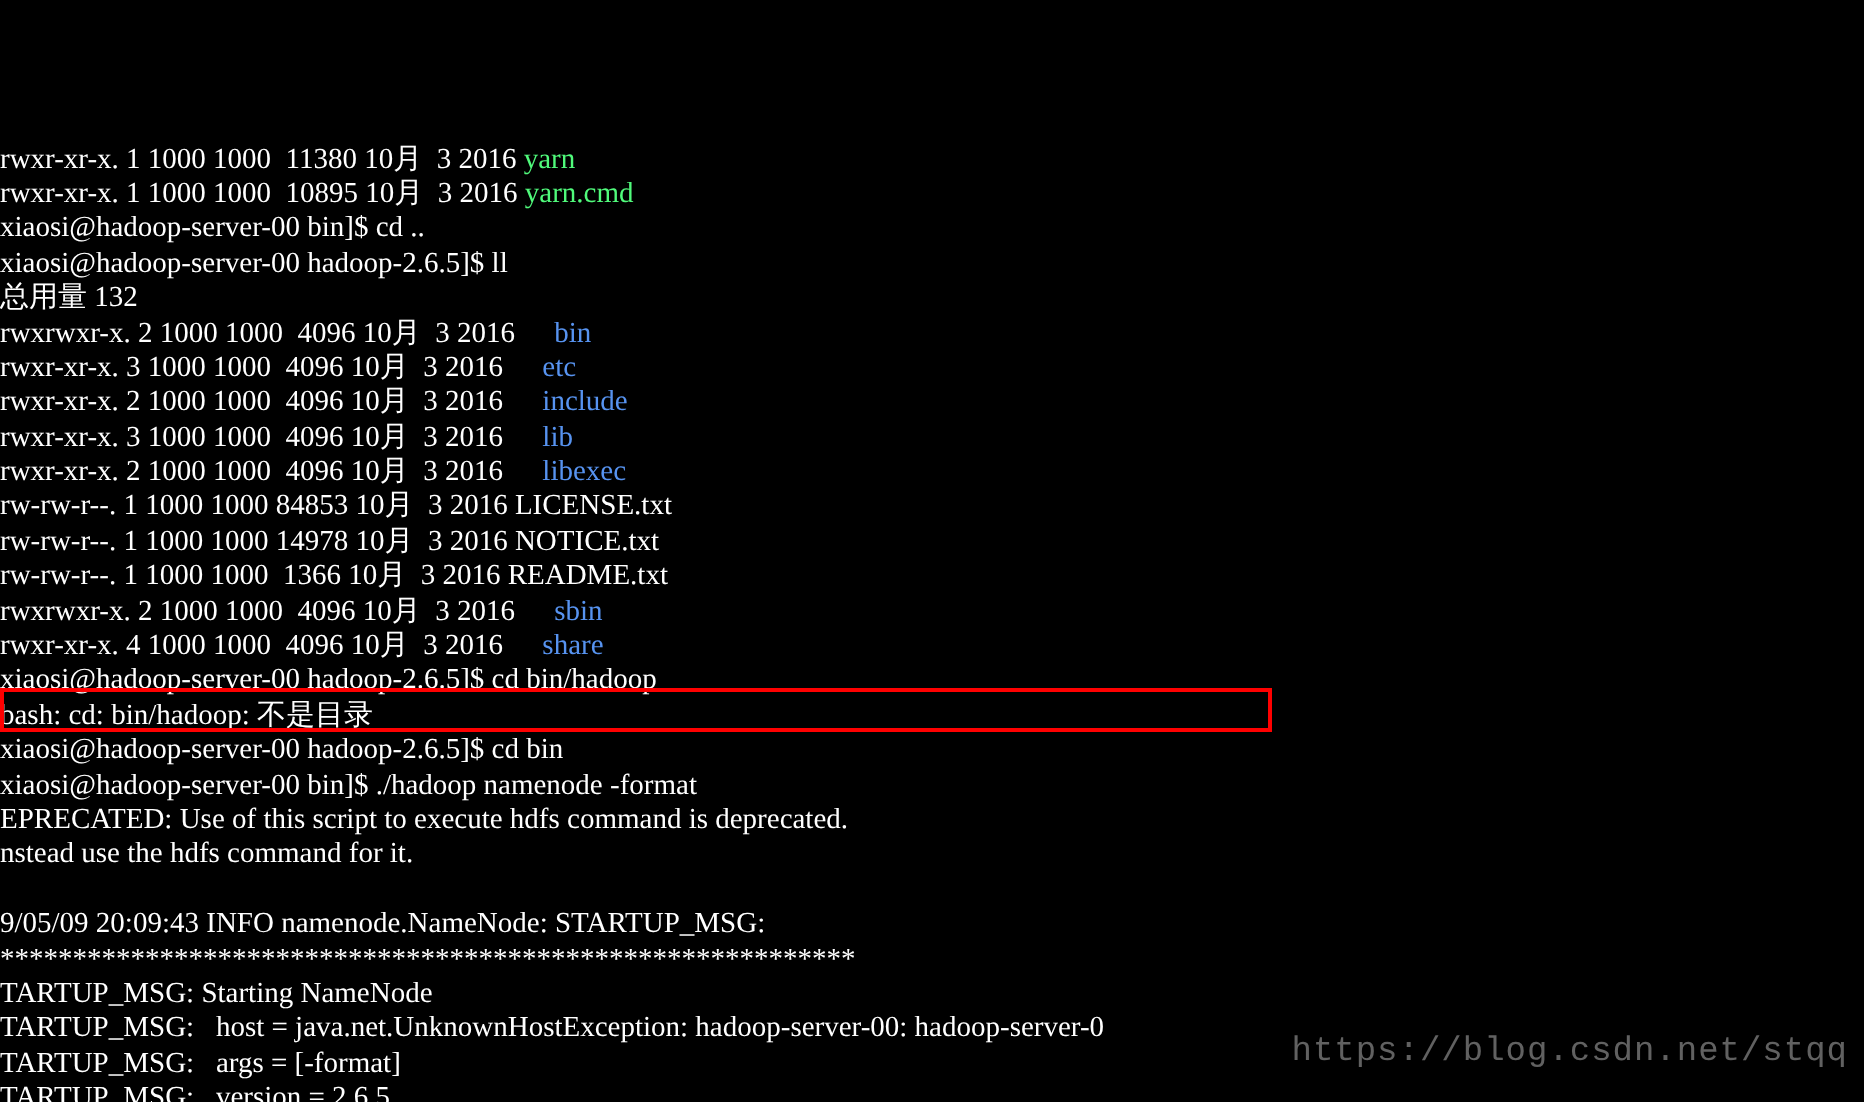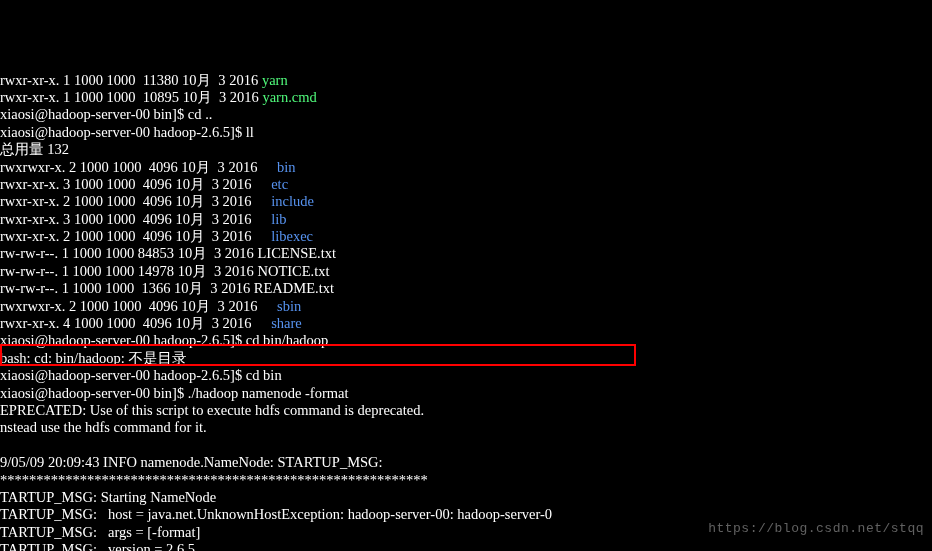--- a/index.html
+++ b/index.html
@@ -25,21 +25,21 @@
       top: 344px;
       width: 636px;
       height: 22px;
       pointer-events: none;
     }
     .watermark {
       position: absolute;
       right: 8px;
       bottom: 14px;
       color: #8a8a8a;
-      font-size: 13px;
+      font-size: 17px;
       opacity: 0.7;
       letter-spacing: 0.5px;
     }
   </style>
 </head>
 <body>
 
 
 
 <div id="terminal"><div class="line"><span>rwxr-xr-x. 1 1000 1000  11380 10月  3 2016 </span><span class="green">yarn</span></div><div class="line"><span>rwxr-xr-x. 1 1000 1000  10895 10月  3 2016 </span><span class="green">yarn.cmd</span></div><div class="line"><span>xiaosi@hadoop-server-00 bin]$ cd ..</span></div><div class="line"><span>xiaosi@hadoop-server-00 hadoop-2.6.5]$ ll</span></div><div class="line"><span>总用量 132</span></div><div class="line"><span>rwxrwxr-x. 2 1000 1000  4096 10月  3 2016 </span><span class="blue">bin</span></div><div class="line"><span>rwxr-xr-x. 3 1000 1000  4096 10月  3 2016 </span><span class="blue">etc</span></div><div class="line"><span>rwxr-xr-x. 2 1000 1000  4096 10月  3 2016 </span><span class="blue">include</span></div><div class="line"><span>rwxr-xr-x. 3 1000 1000  4096 10月  3 2016 </span><span class="blue">lib</span></div><div class="line"><span>rwxr-xr-x. 2 1000 1000  4096 10月  3 2016 </span><span class="blue">libexec</span></div><div class="line"><span>rw-rw-r--. 1 1000 1000 84853 10月  3 2016 LICENSE.txt</span></div><div class="line"><span>rw-rw-r--. 1 1000 1000 14978 10月  3 2016 NOTICE.txt</span></div><div class="line"><span>rw-rw-r--. 1 1000 1000  1366 10月  3 2016 README.txt</span></div><div class="line"><span>rwxrwxr-x. 2 1000 1000  4096 10月  3 2016 </span><span class="blue">sbin</span></div><div class="line"><span>rwxr-xr-x. 4 1000 1000  4096 10月  3 2016 </span><span class="blue">share</span></div><div class="line"><span>xiaosi@hadoop-server-00 hadoop-2.6.5]$ cd bin/hadoop</span></div><div class="line"><span>bash: cd: bin/hadoop: 不是目录</span></div><div class="line"><span>xiaosi@hadoop-server-00 hadoop-2.6.5]$ cd bin</span></div><div class="line"><span>xiaosi@hadoop-server-00 bin]$ ./hadoop namenode -format</span></div><div class="line"><span>EPRECATED: Use of this script to execute hdfs command is deprecated.</span></div><div class="line"><span>nstead use the hdfs command for it.</span></div><div class="line">&nbsp;</div><div class="line"><span>9/05/09 20:09:43 INFO namenode.NameNode: STARTUP_MSG:</span></div><div class="line"><span>***********************************************************</span></div><div class="line"><span>TARTUP_MSG: Starting NameNode</span></div><div class="line"><span>TARTUP_MSG:   host = java.net.UnknownHostException: hadoop-server-00: hadoop-server-0</span></div><div class="line"><span>TARTUP_MSG:   args = [-format]</span></div><div class="line"><span>TARTUP_MSG:   version = 2.6.5</span></div></div>

